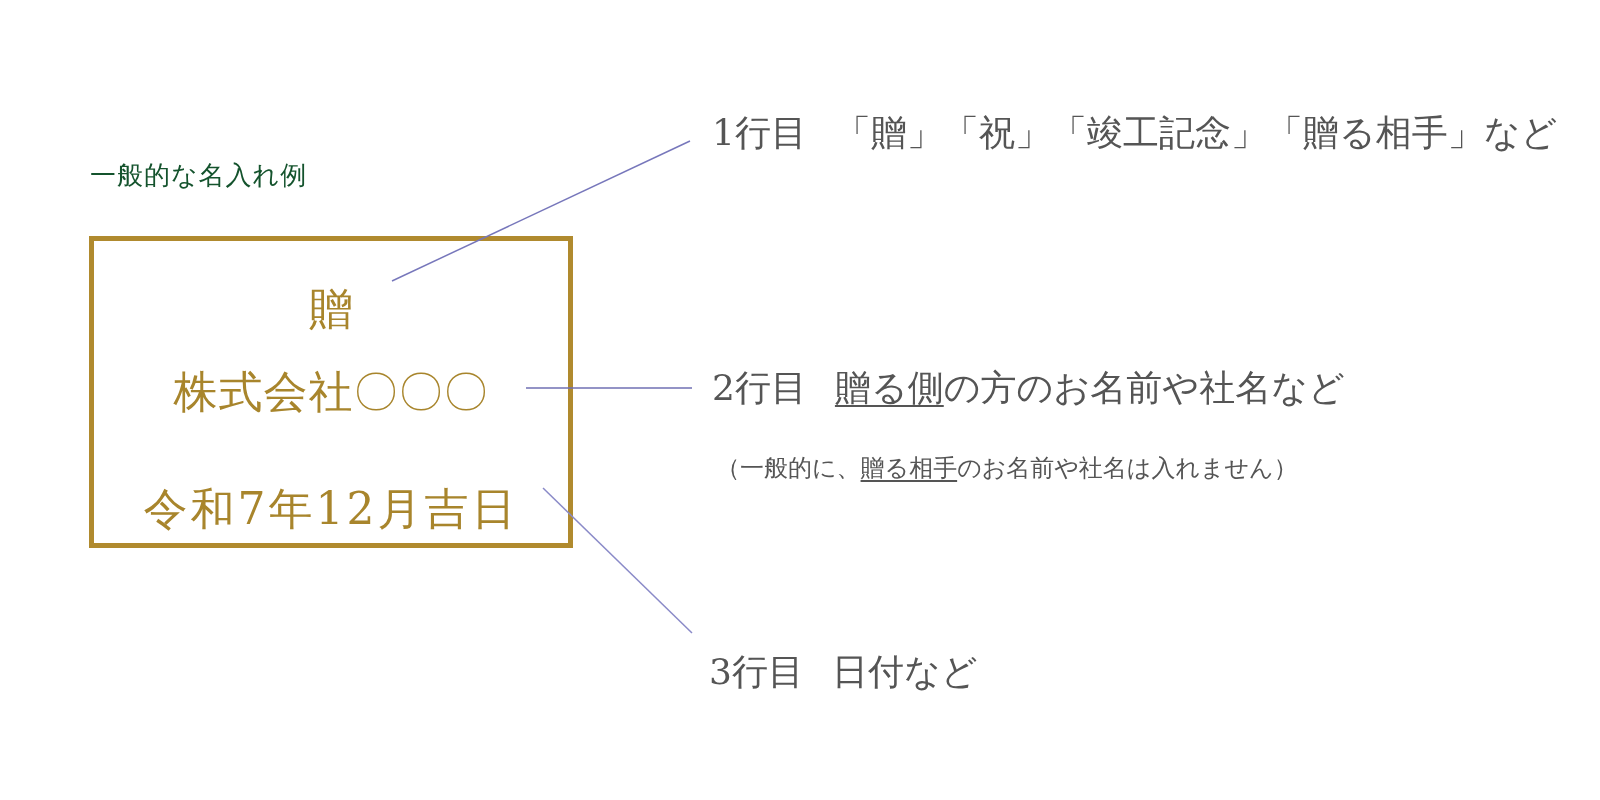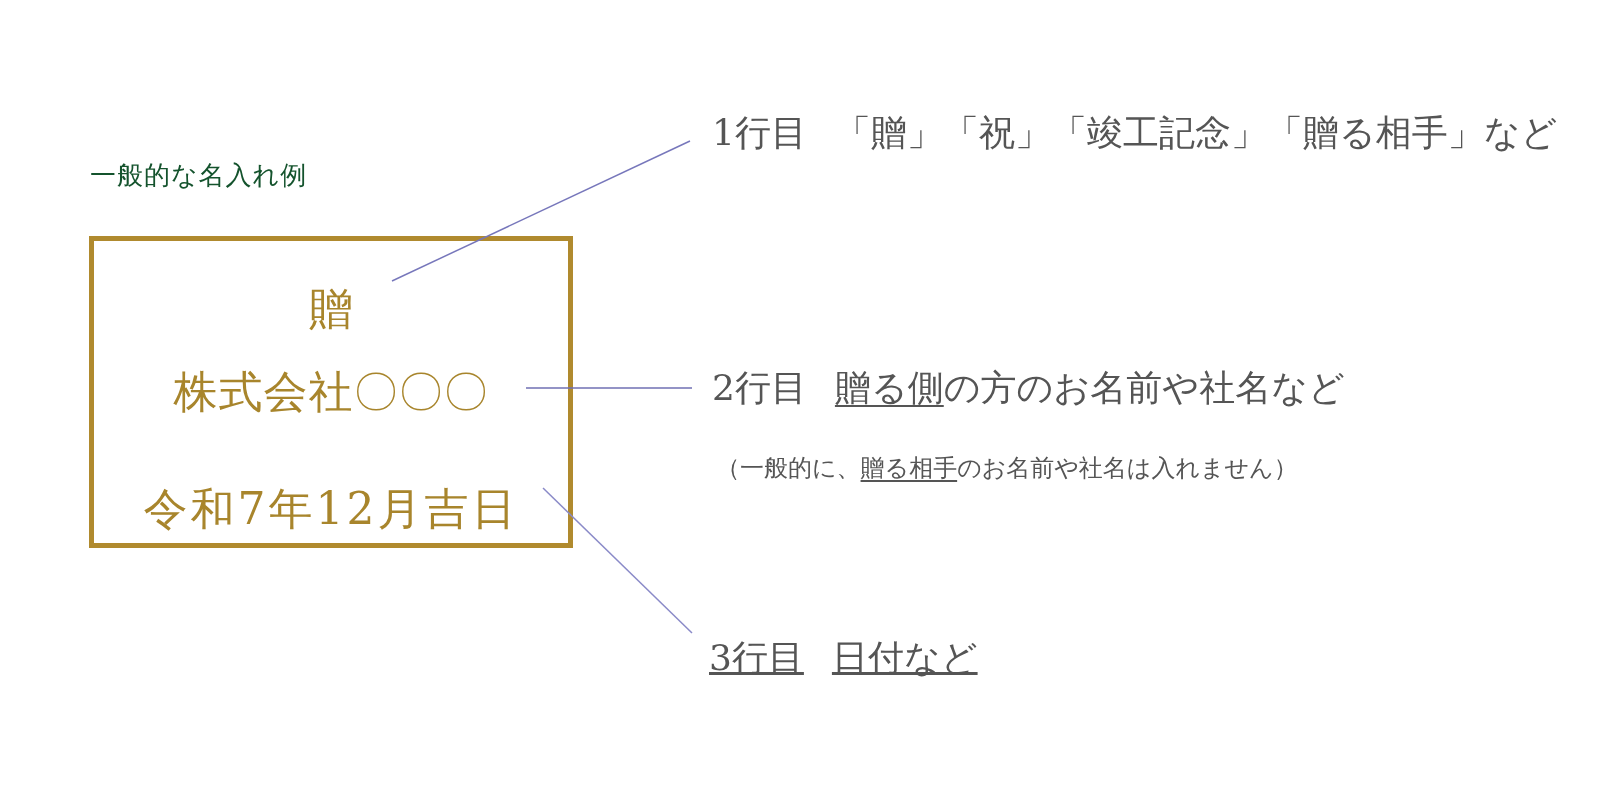--- a/index.html
+++ b/index.html
@@ -77,21 +77,21 @@
       font-size: 24px;
       color: #555555;
       white-space: nowrap;
       line-height: 1;
     }
     .note u {
       text-decoration: underline;
       text-decoration-thickness: 2px;
       text-underline-offset: 4px;
     }
-    .d3 { left: 709px; top: 640px; text-decoration: underline; }
+    .d3 { left: 709px; top: 654px; }
   </style>
 </head>
 <body>
 
 <div class="caption">一般的な名入れ例</div>
 
 <div class="plate">
   <div class="plate-line l1">贈</div>
   <div class="plate-line l2">株式会社〇〇〇</div>
   <div class="plate-line l3">令和7年12月吉日</div>

